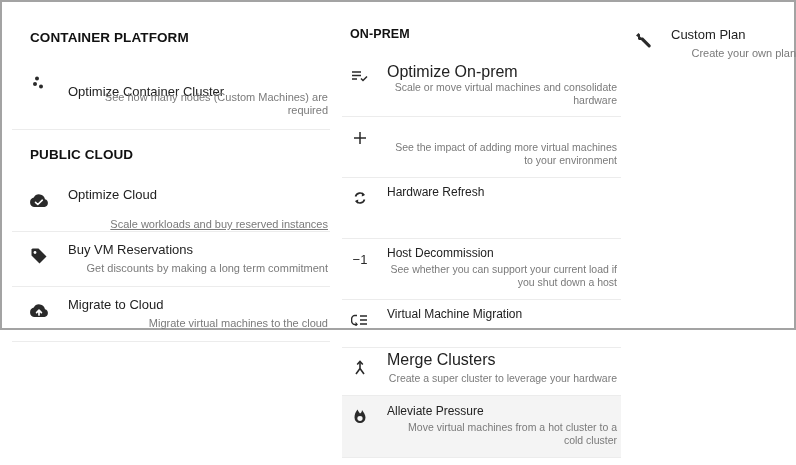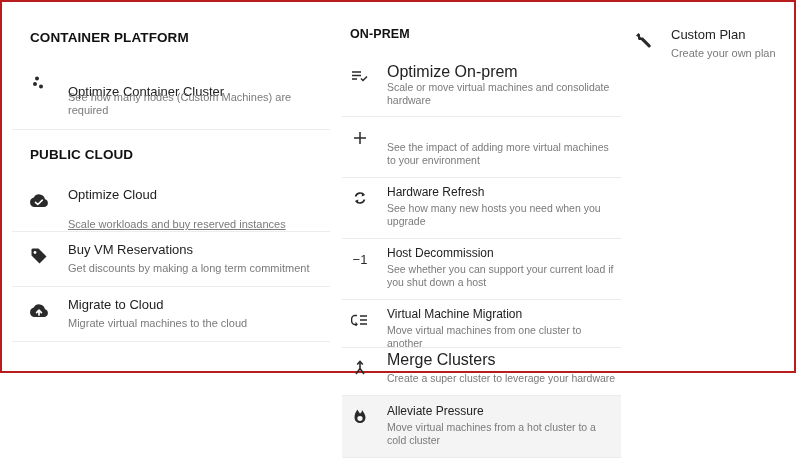--- a/index.html
+++ b/index.html
@@ -3,42 +3,43 @@
 <meta charset="utf-8">
 <style>
   * { box-sizing: border-box; margin: 0; padding: 0; }
   html, body { width: 796px; height: 465px; overflow: hidden; background: #ffffff; }
   body {
     font-family: "Liberation Sans", sans-serif;
     color: #222;
     position: relative;
   }
   .frame {
-    position: absolute; left: 0; top: 0; width: 796px; height: 373px;
-    border: 2px solid #b91c1c;
+    position: absolute; left: 0; top: 0; width: 796px; height: 330px;
+    border: 2px solid #a3a3a3;
     background: #fff;
   }
   .col { position: absolute; top: 0; }
   .col-left { left: 10px; width: 318px; }
   .col-mid { left: 340px; width: 279px; }
   .col-right { left: 626px; width: 168px; }
 
   .section-heading {
     position: absolute;
     font-size: 13.5px;
     font-weight: bold;
     color: #111;
     letter-spacing: 0.1px;
     white-space: nowrap;
   }
   .item {
     position: absolute;
     left: 0;
     border-bottom: 1px solid #ececec;
     cursor: pointer;
+    text-align: right;
   }
   .item.highlight { background: #f4f4f4; }
   .item .icon {
     position: absolute;
     width: 22px; height: 22px;
     display: flex; align-items: center; justify-content: center;
     color: #2a2a2a;
   }
   .item .title {
     position: absolute;
@@ -151,39 +152,37 @@
     <div class="item" style="top:176px; height:61px;">
       <span class="icon" style="top:9px;">
         <svg width="16" height="16" viewBox="0 0 16 16">
             <path d="M3.5 6.5A4.8 4.8 0 0 1 12 5" stroke="#2a2a2a" stroke-width="1.7" fill="none"></path>
             <path d="M12.5 9.5A4.8 4.8 0 0 1 4 11" stroke="#2a2a2a" stroke-width="1.7" fill="none"></path>
             <path d="M10 2.5l3 2.5-3.2 1.5z" fill="#2a2a2a"></path>
             <path d="M6 13.5l-3-2.5 3.2-1.5z" fill="#2a2a2a"></path>
           </svg>
       </span>
       <span class="title" style="top:7px; font-size:12px;">Hardware Refresh</span>
-      <span class="desc" style="top:24px; font-size:10.5px;">See how many new hosts you need when you upgrade</span>
     </div>
 
     <div class="item" style="top:237px; height:61px;">
       <span class="icon" style="top:9px; font-size:13px; font-weight:normal;">−1</span>
       <span class="title" style="top:7px; font-size:12px;">Host Decommission</span>
       <span class="desc" style="top:24px; font-size:10.5px;">See whether you can support your current load if you shut down a host</span>
     </div>
 
     <div class="item" style="top:298px; height:48px;">
       <span class="icon" style="top:9px;">
         <svg width="18" height="12" viewBox="0 0 18 12">
             <path d="M6 1.5H3.5a3 4.5 0 0 0 0 9H6" stroke="#2a2a2a" stroke-width="1.5" fill="none"></path>
             <path d="M4.5 8.5l1.6 2-1.6 1.2" stroke="#2a2a2a" stroke-width="1.2" fill="none"></path>
             <path d="M9 2h7M9 6h7M9 10h7" stroke="#2a2a2a" stroke-width="1.5"></path>
           </svg>
       </span>
       <span class="title" style="top:7px; font-size:12px;">Virtual Machine Migration</span>
-      <span class="desc" style="top:24px; font-size:10.5px;">Move virtual machines from one cluster to another</span>
     </div>
 
     <div class="item" style="top:346px; height:48px;">
       <span class="icon" style="top:9px;">
         <svg width="14" height="16" viewBox="0 0 14 16">
             <path d="M7 2v6.5L3 14M7 8.5l4 5.5" stroke="#2a2a2a" stroke-width="1.6" fill="none"></path>
             <path d="M4.2 4.5L7 1.5l2.8 3" stroke="#2a2a2a" stroke-width="1.6" fill="none"></path>
           </svg>
       </span>
       <span class="title" style="top:3px; font-size:16px;">Merge Clusters</span>

